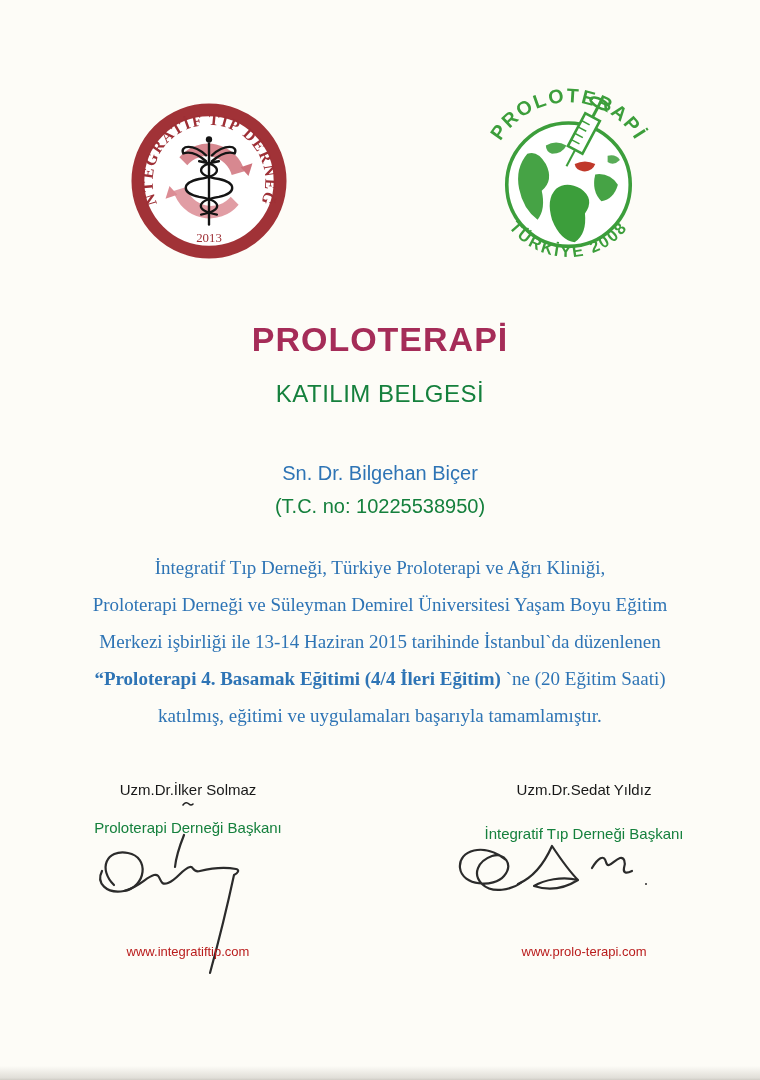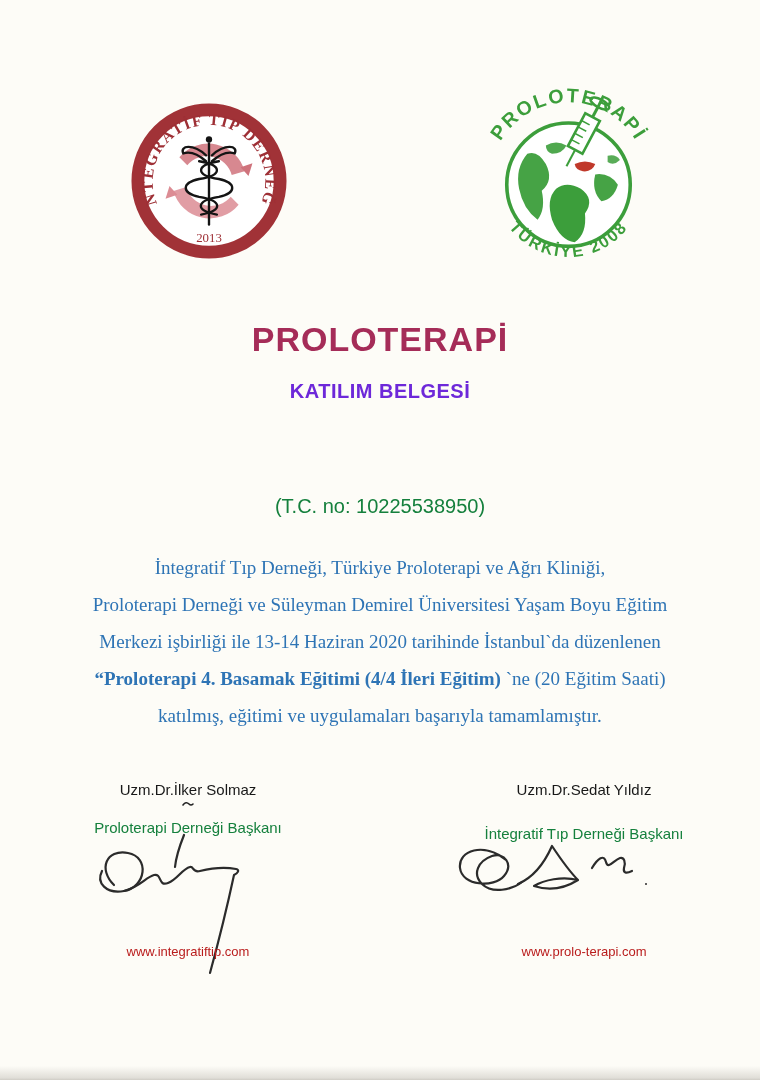--- a/index.html
+++ b/index.html
@@ -18,22 +18,22 @@
   .centered { left:0; right:0; text-align:center; }
 
   .logo-left  { left:130px; top:96px;  width:158px; height:170px; }
   .logo-right { left:480px; top:88px;  width:177px; height:181px; }
 
   .title-main {
     top:320px; font-size:34px; font-weight:bold; letter-spacing:1px;
     color:#a52c58;
   }
   .title-sub {
-    top:380px; font-size:20px; font-weight:bold; letter-spacing:0.5px;
-    color:#6d28d9;
+    top:380px; font-size:24px; font-weight:normal; letter-spacing:0.5px;
+    color:#15803d;
   }
   .recipient-name { top:462px; font-size:20px; color:#2e74b5; }
   .recipient-id   { top:495px; font-size:20px; color:#15803d; }
 
   .body-text {
     top:549px; left:0; right:0; text-align:center;
     font-size:19px; line-height:37px; color:#2e74b5;
   }
   .body-text .ln { display:block;font-family:Liberation Serif, serif; }
 
@@ -115,26 +115,27 @@
       <textPath href="#arcRightTop" startOffset="50%" text-anchor="middle">PROLOTERAPİ</textPath>
     </text>
     <text font-size="16" font-weight="bold" fill="#3c9e3b" letter-spacing="2">
       <textPath href="#arcRightBottom" startOffset="50%" text-anchor="middle">TÜRKİYE 2008</textPath>
     </text>
   </svg>
 
   <div class="abs centered title-main">PROLOTERAPİ</div>
   <div class="abs centered title-sub">KATILIM BELGESİ</div>
 
+  <div class="abs centered recipient-name">Sn. Dr. Bilgehan Biçer</div>
   <div class="abs centered recipient-id">(T.C. no: 10225538950)</div>
 
   <div class="abs body-text">
     <span class="ln">İntegratif Tıp Derneği, Türkiye Proloterapi ve Ağrı Kliniği,</span>
     <span class="ln">Proloterapi Derneği ve Süleyman Demirel Üniversitesi Yaşam Boyu Eğitim</span>
-    <span class="ln">Merkezi işbirliği ile 13-14 Haziran 2020 tarihinde İstanbul`da düzenlenen</span>
+    <span class="ln">Merkezi işbirliği ile 13-14 Haziran 2015 tarihinde İstanbul`da düzenlenen</span>
     <span class="ln"><strong>“Proloterapi 4. Basamak Eğitimi (4/4 İleri Eğitim)</strong><span> `ne (20 Eğitim Saati)</span></span>
     <span class="ln">katılmış, eğitimi ve uygulamaları başarıyla tamamlamıştır.</span>
   </div>
 
   <div class="abs sign-col left">
     <div class="sig-name">Uzm.Dr.İlker Solmaz</div>
     <svg class="pen-mark" width="14" height="8" viewBox="0 0 14 8" aria-hidden="true">
       <path d="M 2,5 Q 5,1 8,4 Q 10,6 12,4" stroke="#222" stroke-width="1.6" fill="none" stroke-linecap="round"></path>
     </svg>
     <div class="sig-title">Proloterapi Derneği Başkanı</div>

